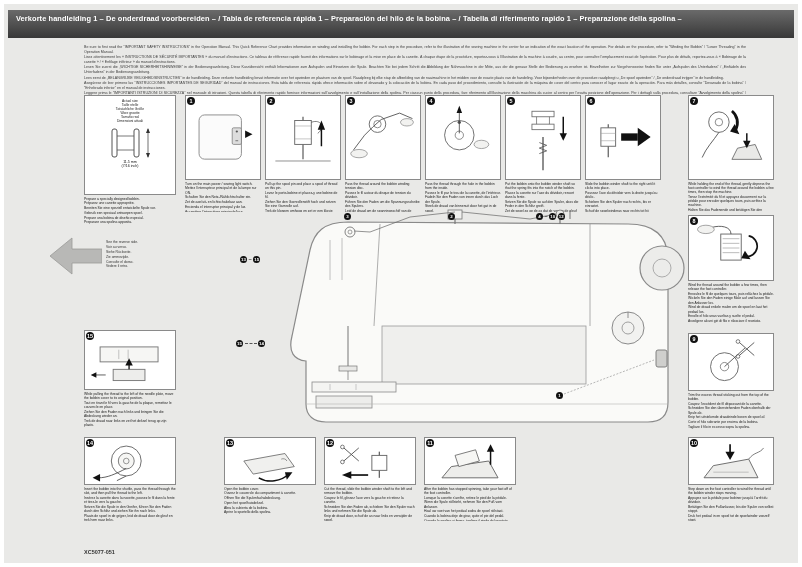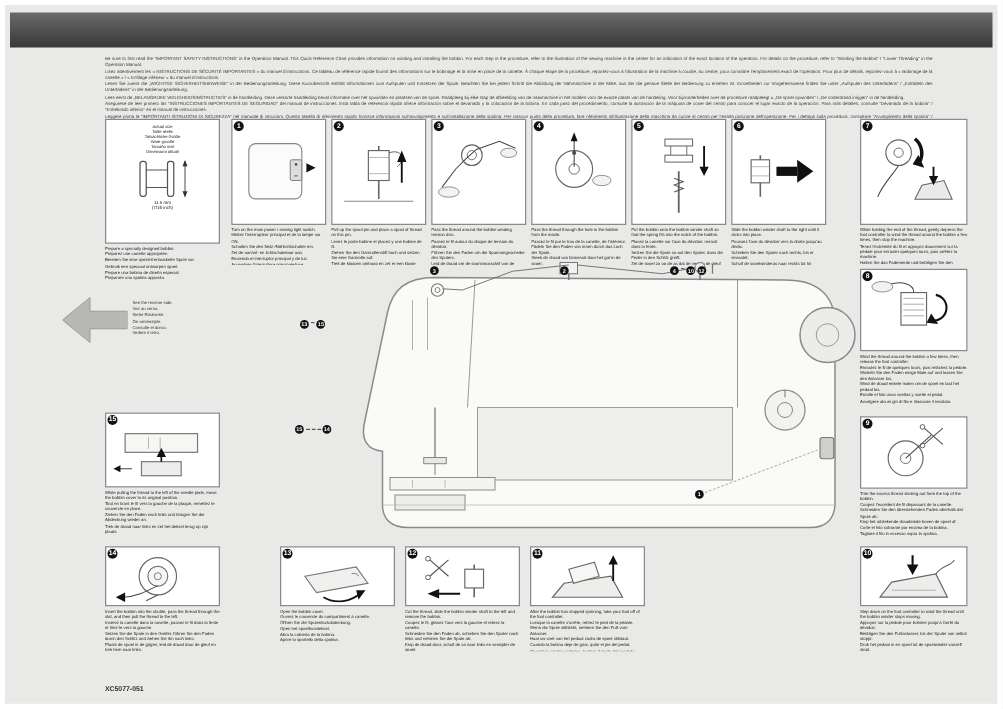--- a/index.html
+++ b/index.html
@@ -34,20 +34,21 @@
   .asbox .frame{height:100px;padding:3px 2px;}
   .asbox svg.bob{position:static;display:block;margin:3px auto 0 auto;width:60px;height:34px;}
 </style>
 </head>
 <body>
 
 <div class="page">
   <div class="sheet"></div>
 
   <div class="hdr">
+    <div class="hdr-line">Verkorte handleiding 1  – De onderdraad voorbereiden – / Tabla de referencia rápida 1  – Preparación del hilo de la bobina – / Tabella di riferimento rapido 1  – Preparazione della spolina –</div>
   </div>
 
   <div class="intro">
       <div class="intro-line">Be sure to first read the “IMPORTANT SAFETY INSTRUCTIONS” in the Operation Manual. This Quick Reference Chart provides information on winding and installing the bobbin. For each step in the procedure, refer to the illustration of the sewing machine in the center for an indication of the exact location of the operation. For details on the procedure, refer to “Winding the Bobbin” / “Lower Threading” in the Operation Manual.</div>
       <div class="intro-line">Lisez attentivement les « INSTRUCTIONS DE SÉCURITÉ IMPORTANTES » du manuel d’instructions. Ce tableau de référence rapide fournit des informations sur le bobinage et la mise en place de la canette. À chaque étape de la procédure, reportez-vous à l’illustration de la machine à coudre, au centre, pour connaître l’emplacement exact de l’opération. Pour plus de détails, reportez-vous à « Bobinage de la canette » / « Enfilage inférieur » du manuel d’instructions.</div>
       <div class="intro-line">Lesen Sie zuerst die „WICHTIGE SICHERHEITSHINWEISE“ in der Bedienungsanleitung. Diese Kurzübersicht enthält Informationen zum Aufspulen und Einsetzen der Spule. Beachten Sie bei jedem Schritt die Abbildung der Nähmaschine in der Mitte, aus der die genaue Stelle der Bedienung zu ersehen ist. Einzelheiten zur Vorgehensweise finden Sie unter „Aufspulen des Unterfadens“ / „Einfädeln des Unterfadens“ in der Bedienungsanleitung.</div>
       <div class="intro-line">Lees eerst de „BELANGRIJKE VEILIGHEIDSINSTRUCTIES” in de handleiding. Deze verkorte handleiding bevat informatie over het opwinden en plaatsen van de spoel. Raadpleeg bij elke stap de afbeelding van de naaimachine in het midden voor de exacte plaats van de handeling. Voor bijzonderheden over de procedure raadpleegt u „De spoel opwinden” / „De onderdraad inrijgen” in de handleiding.</div>
       <div class="intro-line">Asegúrese de leer primero las “INSTRUCCIONES IMPORTANTES DE SEGURIDAD” del manual de instrucciones. Esta tabla de referencia rápida ofrece información sobre el devanado y la colocación de la bobina. En cada paso del procedimiento, consulte la ilustración de la máquina de coser del centro para conocer el lugar exacto de la operación. Para más detalles, consulte “Devanado de la bobina” / “Enhebrado inferior” en el manual de instrucciones.</div>
       <div class="intro-line">Leggere prima le “IMPORTANTI ISTRUZIONI DI SICUREZZA” nel manuale di istruzioni. Questa tabella di riferimento rapido fornisce informazioni sull’avvolgimento e sull’installazione della spolina. Per ciascun punto della procedura, fare riferimento all’illustrazione della macchina da cucire al centro per l’esatta posizione dell’operazione. Per i dettagli sulla procedura, consultare “Avvolgimento della spolina” / “Infilatura inferiore” nel manuale di istruzioni.</div>
     </div>

